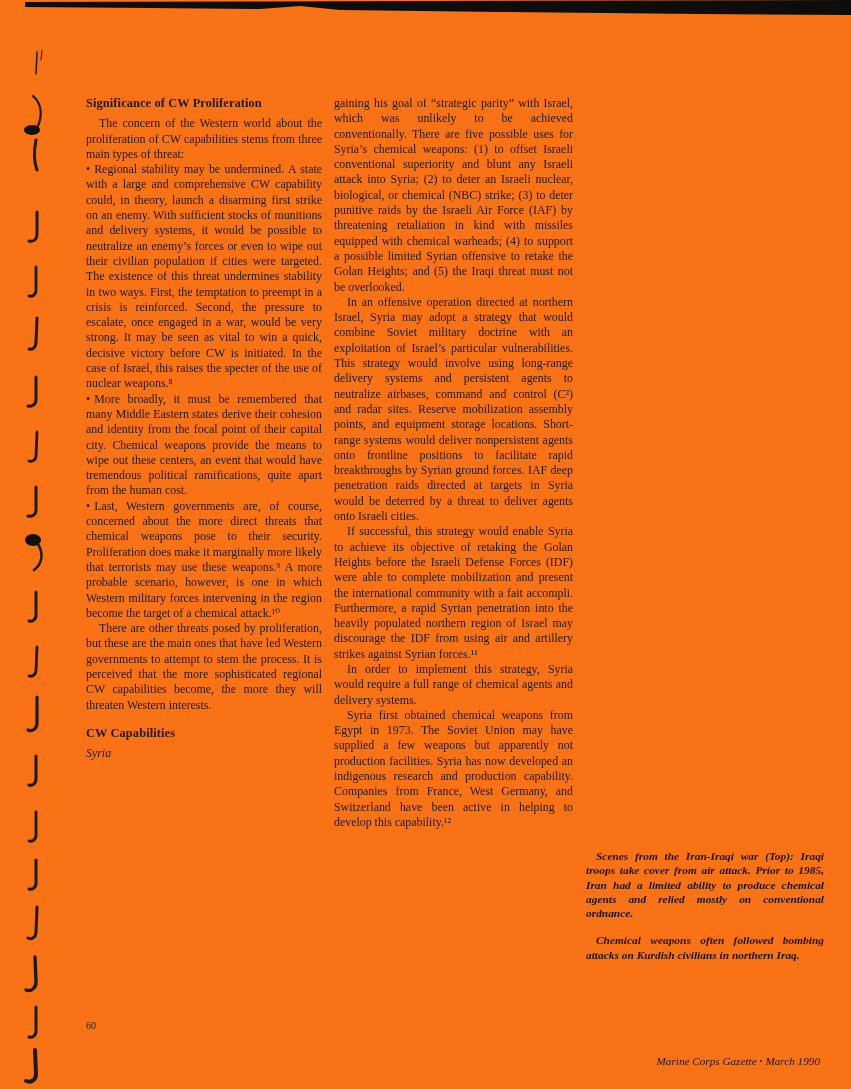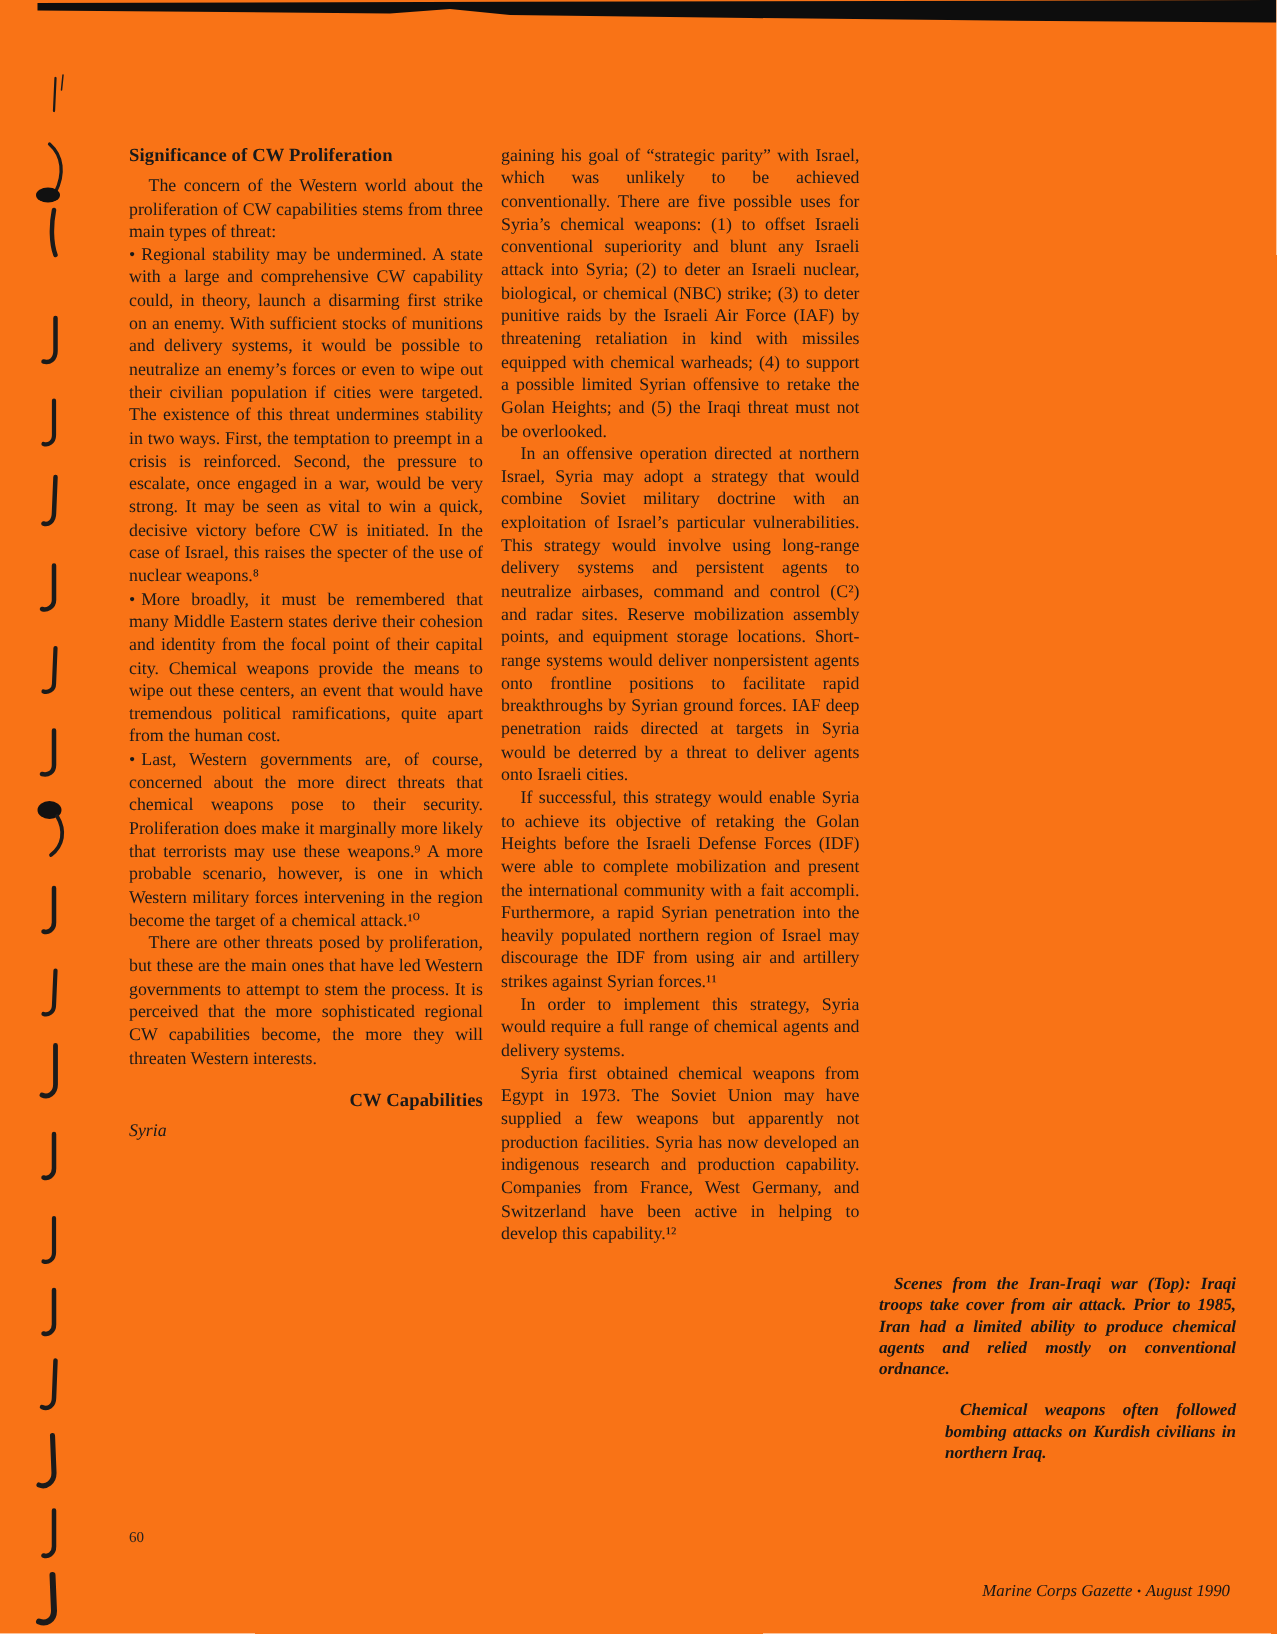--- a/index.html
+++ b/index.html
@@ -34,21 +34,21 @@
   .col-left  { left: 86px;  width: 236px; }
   .col-right { left: 334px; width: 239px; }
 
   .section-heading {
     font-size: 12.4px;
     font-weight: bold;
     text-align: left;
     margin: 0 0 5px 0;
     letter-spacing: 0.1px;
   }
-  .section-heading.mt { margin-top: 13px; text-align: right; }
+  .section-heading.mt { margin-top: 13px; }
 
   .subhead {
     font-style: italic;
     text-align: left;
     margin: 2px 0 2px 0;
   }
 
   p.para { text-indent: 13px; }
   p.para.no-indent { text-indent: 0; }
   p.bullet { text-indent: 0; }
@@ -61,21 +61,21 @@
     top: 849px;
     width: 238px;
     font-size: 11.4px;
     line-height: 14.3px;
     font-weight: bold;
     font-style: italic;
     text-align: justify;
     color: #161616;
   }
   .captions .caption { text-indent: 10px; }
-  .captions .caption.mt { margin-top: 13px; margin-left: 44px; }
+  .captions .caption.mt { margin-top: 13px; }
 
   
   .footer-left {
     position: absolute;
     left: 86px;
     top: 1020px;
     font-size: 10px;
     color: #222;
   }
   .footer-right {
@@ -153,16 +153,16 @@
     <p class="para">Syria first obtained chemical weapons from Egypt in 1973. The Soviet Union may have supplied a few weapons but apparently not production facilities. Syria has now developed an indigenous research and production capability. Companies from France, West Germany, and Switzerland have been active in helping to develop this capability.¹²</p>
   </div>
 
   <div class="captions">
     <p class="caption">Scenes from the Iran-Iraqi war (Top): Iraqi troops take cover from air attack. Prior to 1985, Iran had a limited ability to produce chemical agents and relied mostly on conventional ordnance.</p>
     <p class="caption mt">Chemical weapons often followed bombing attacks on Kurdish civilians in northern Iraq.</p>
   </div>
 
   <div class="footer-left">60</div>
   <div class="footer-right">
-    <span class="journal">Marine Corps Gazette</span><span class="sep">•</span><span class="issue">August 1990</span>
+    <span class="journal">Marine Corps Gazette</span><span class="sep">•</span><span class="issue">March 1990</span>
   </div>
 
 </div>
 
 </body></html>

